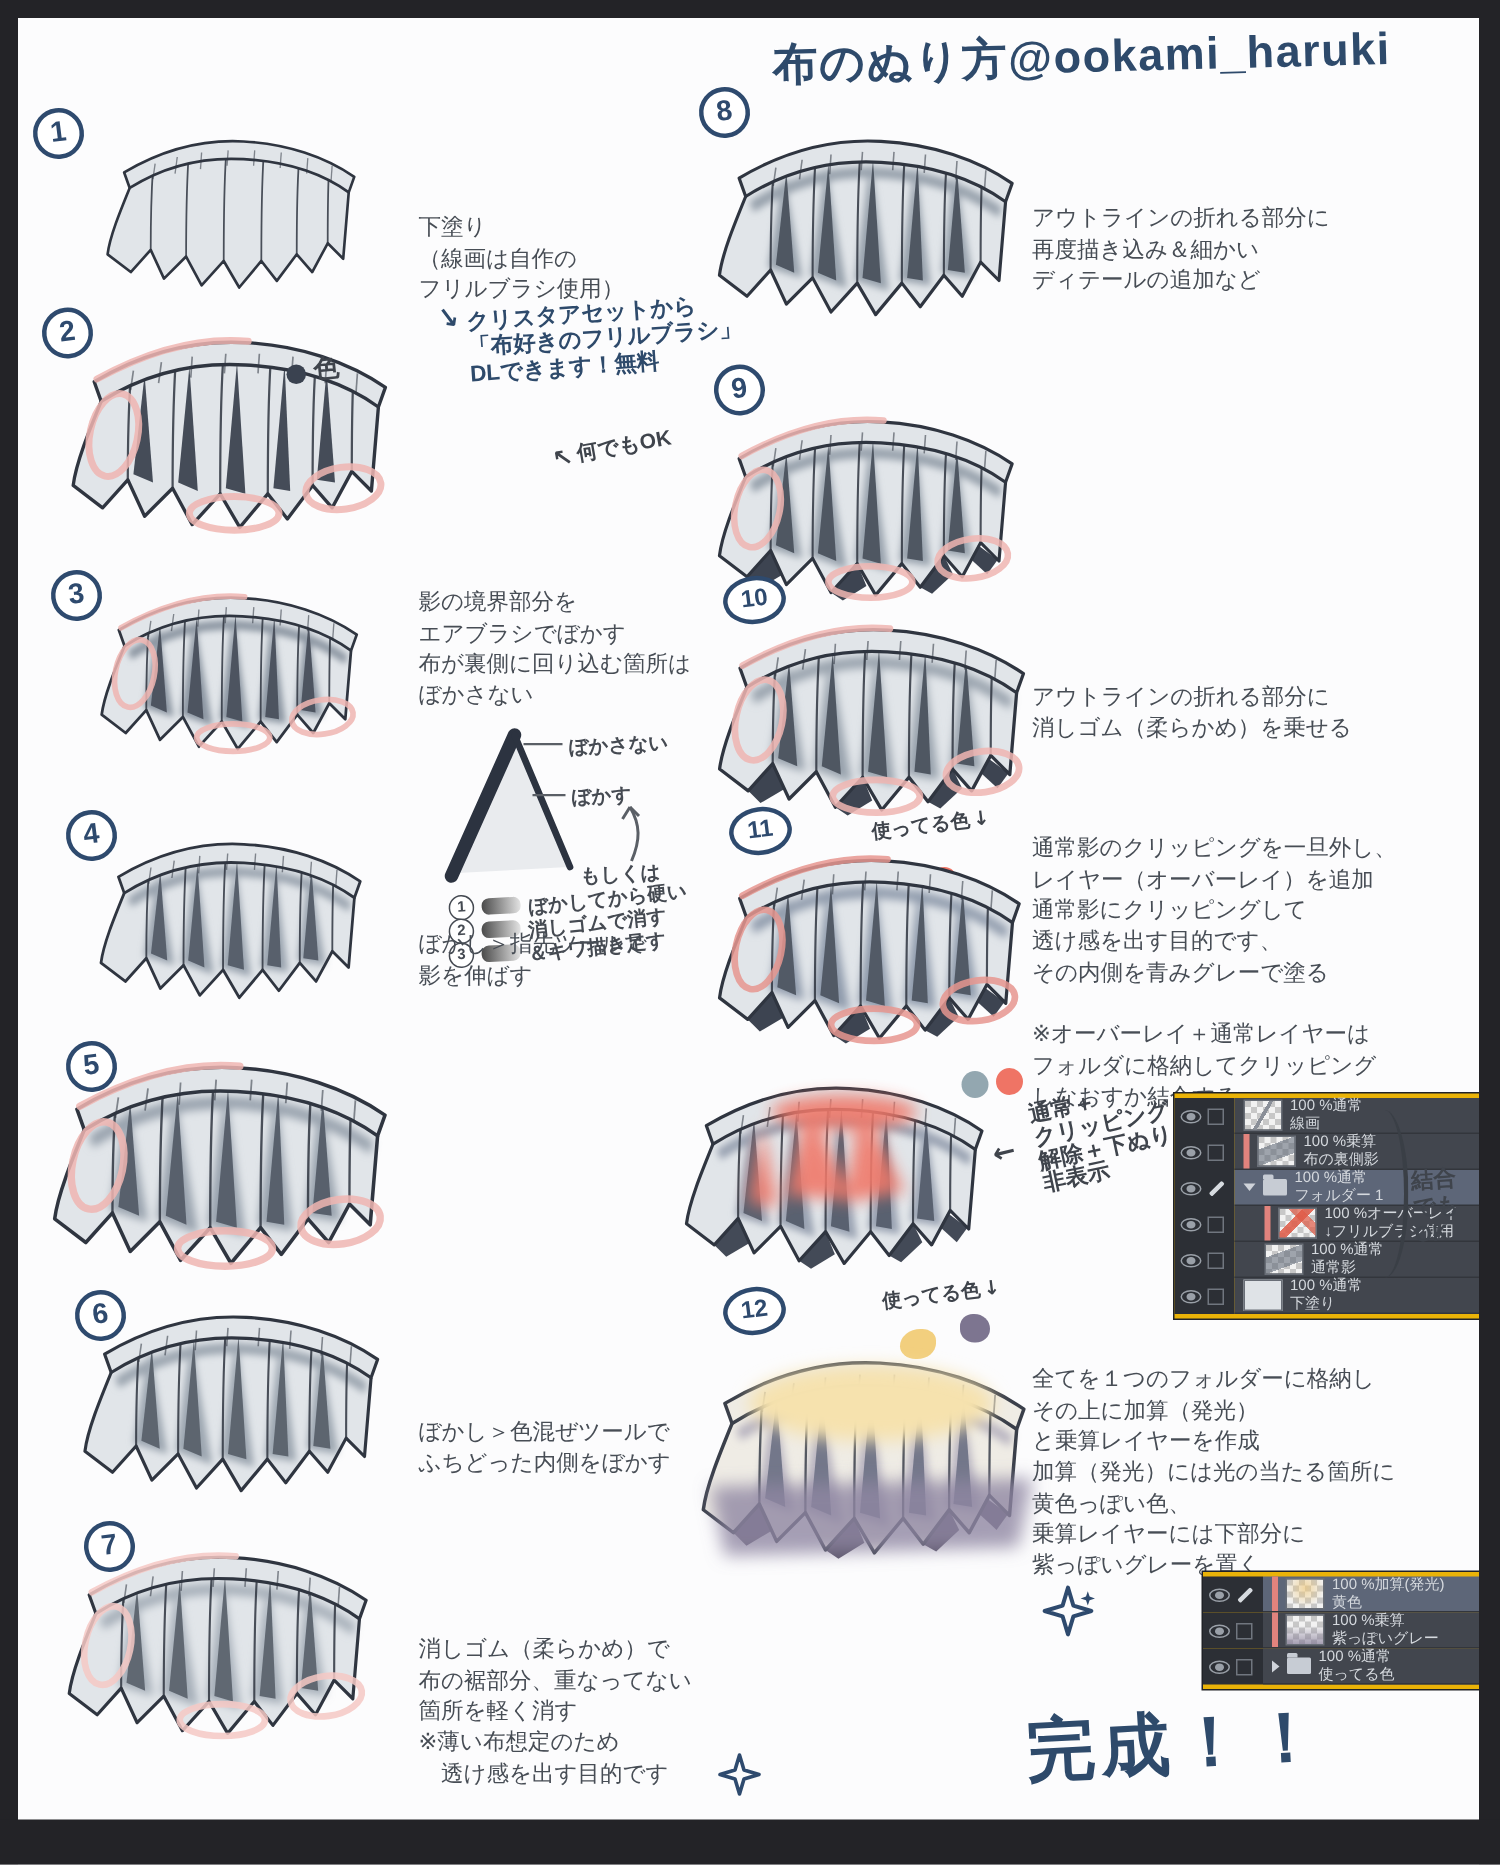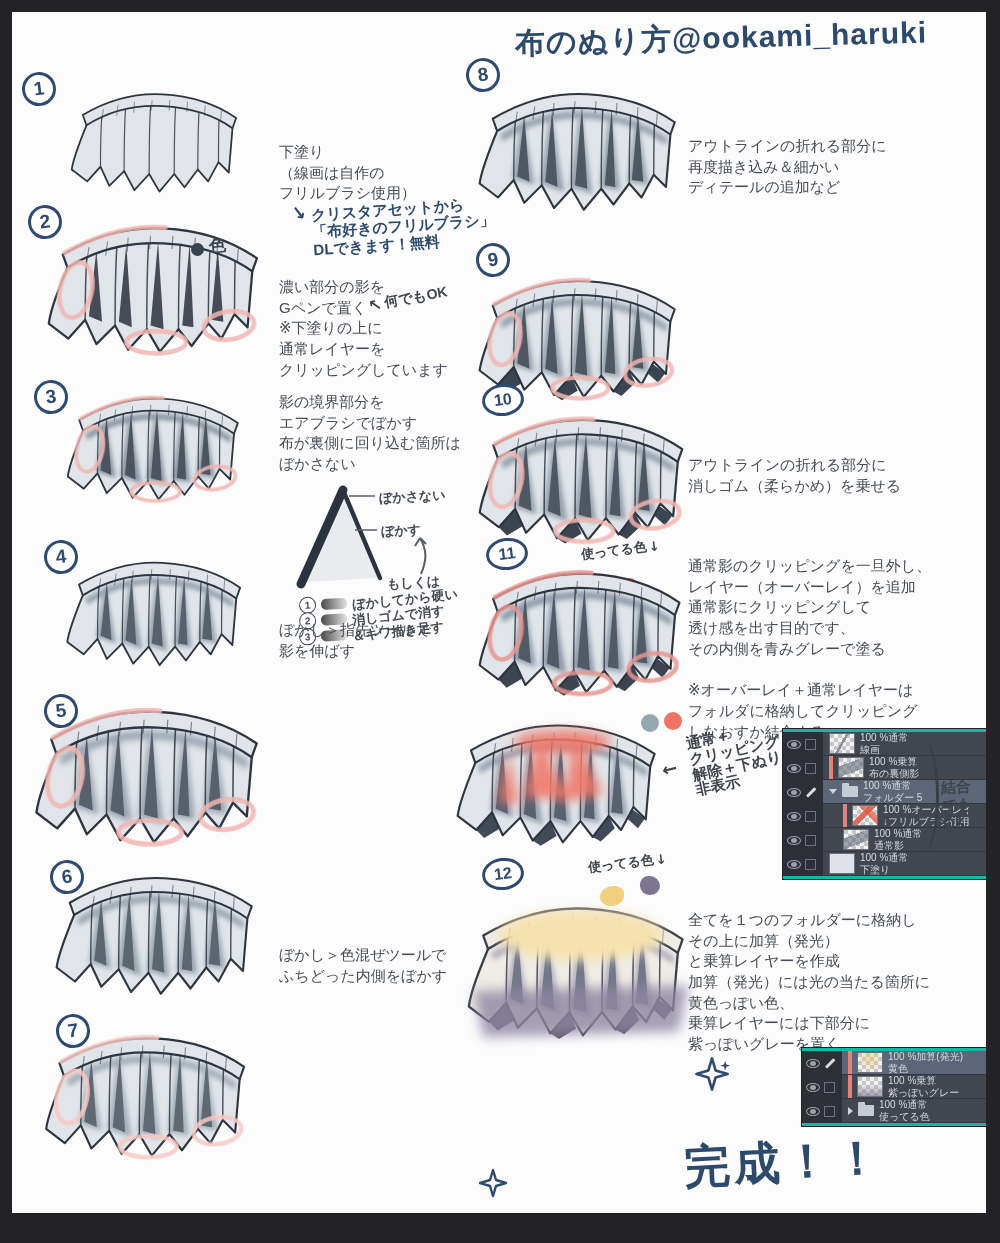--- a/index.html
+++ b/index.html
@@ -49,21 +49,21 @@
 
   
   .diagram{position:absolute;}
   .diagram .lbl{position:absolute;font-size:13px;font-weight:bold;color:#454a52;transform:rotate(-3deg);white-space:nowrap;}
   .or-item{position:absolute;display:flex;align-items:center;gap:5px;transform:rotate(-3deg);}
   .mini-num{width:15px;height:15px;border:1.5px solid #454a52;border-radius:50%;font-size:10px;font-weight:bold;
             color:#454a52;display:flex;align-items:center;justify-content:center;background:#fff;}
   .blob{width:26px;height:11px;border-radius:5px;background:linear-gradient(to right,#4a4a4a,#e3e3e3);}
 
   
-  .lpanel{position:absolute;background:#14b8a6;padding:3px 0;box-shadow:0 0 0 1px #202227;}
+  .lpanel{position:absolute;background:#eab308;padding:3px 0;box-shadow:0 0 0 1px #202227;}
   .lrow{display:flex;height:24px;}
   .lgutter{width:36px;flex:none;display:flex;align-items:center;gap:4px;padding-left:4px;background:#2c2f35;}
   .eye{width:12px;height:7px;border:1px solid #9aa0a8;border-radius:50%;position:relative;flex:none;}
   .eye::after{content:"";position:absolute;inset:1px 3px;background:#9aa0a8;border-radius:50%;}
   .chk{width:9px;height:9px;border:1px solid #70767f;flex:none;}
   .pen{width:12px;height:2.5px;background:#d7dbe0;transform:rotate(-45deg);border-radius:1px;flex:none;}
   .lbody{flex:1;display:flex;align-items:center;gap:5px;padding-left:6px;background:#42464e;border-bottom:1px solid #33363c;}
   .lbody.sel{background:#5d6678;}
   .lbody.ind{padding-left:20px;}
   .clipbar{width:4px;align-self:stretch;background:#e2837d;flex:none;}
@@ -186,25 +186,20 @@
 DLできます！無料</div>
 
   <div class="stepnum" style="left:28px;top:205px">
       <span>2</span>
     </div>
   <svg class="frill fr-2" style="left:46px;top:215px;width:224px;height:150px" viewBox="0 0 240 160">
       <use href="#frill"></use>
     </svg>
   <span class="dot" style="left:191px;top:243px;width:13px;height:13px;background:#3a4250"></span>
   <span class="note hand-gray" style="left:209px;top:236px;font-size:17px;transform:rotate(-6deg)">色</span>
-  <div class="ptext" style="left:279px;top:277px;width:210px">濃い部分の影を
-Gペンで置く
-※下塗りの上に
-通常レイヤーを
-クリッピングしています</div>
   <div style="position:absolute;left:368px;top:290px;display:flex;gap:3px;transform:rotate(-10deg)">
     <span class="arrow gray" style="position:static;font-size:16px">↖</span>
     <span class="note hand-gray" style="position:static;font-size:14px">何でもOK</span>
   </div>
 
   <div class="stepnum" style="left:34px;top:380px">
       <span>3</span>
     </div>
   <svg class="frill fr-3" style="left:42px;top:388px;width:230px;height:122px" viewBox="0 0 240 160">
       <use href="#frill"></use>
@@ -268,20 +263,25 @@
     </svg>
   <div class="ptext" style="left:279px;top:945px;width:210px">ぼかし＞色混ぜツールで
 ふちどった内側をぼかす</div>
 
   <div class="stepnum" style="left:56px;top:1014px">
       <span>7</span>
     </div>
   <svg class="frill fr-7" style="left:28px;top:1026px;width:244px;height:142px" viewBox="0 0 240 160">
       <use href="#frill"></use>
     </svg>
+  <div class="ptext" style="left:279px;top:1090px;width:215px">消しゴム（柔らかめ）で
+布の裾部分、重なってない
+箇所を軽く消す
+※薄い布想定のため
+　透け感を出す目的です</div>
 
   <div class="stepnum" style="left:466px;top:58px">
       <span>8</span>
     </div>
   <svg class="frill fr-8" style="left:477px;top:70px;width:210px;height:164px" viewBox="0 0 240 160">
       <use href="#frill"></use>
     </svg>
   <div class="ptext" style="left:688px;top:136px;width:245px">アウトラインの折れる部分に
 再度描き込み＆細かい
 ディテールの追加など</div>
@@ -366,21 +366,21 @@
     <div class="lrow">
       <div class="lgutter">
           <span class="eye"></span>
           <span class="pen"></span>
         </div>
       <div class="lbody sel">
           <span class="tri-down"></span>
           <span class="folder"></span>
         <div class="ltext">
             <span class="lmode">100 %通常</span>
-            <span class="lname">フォルダー 5</span>
+            <span class="lname">フォルダー 1</span>
           </div>
         </div>
     </div>
     <div class="lrow">
       <div class="lgutter">
           <span class="eye"></span>
           <span class="chk"></span>
         </div>
       <div class="lbody ind">
           <span class="clipbar"></span>

